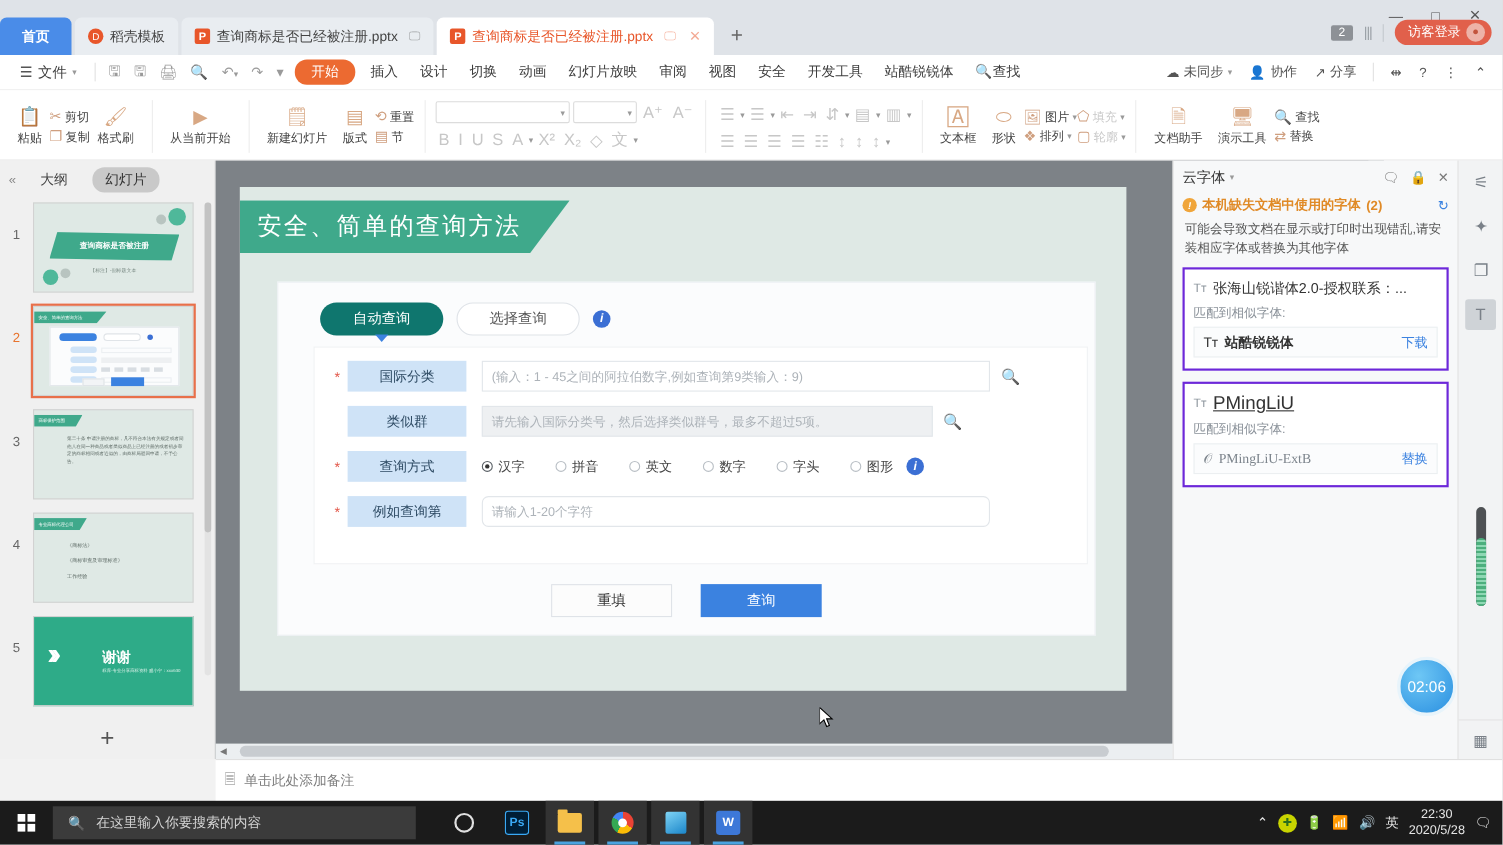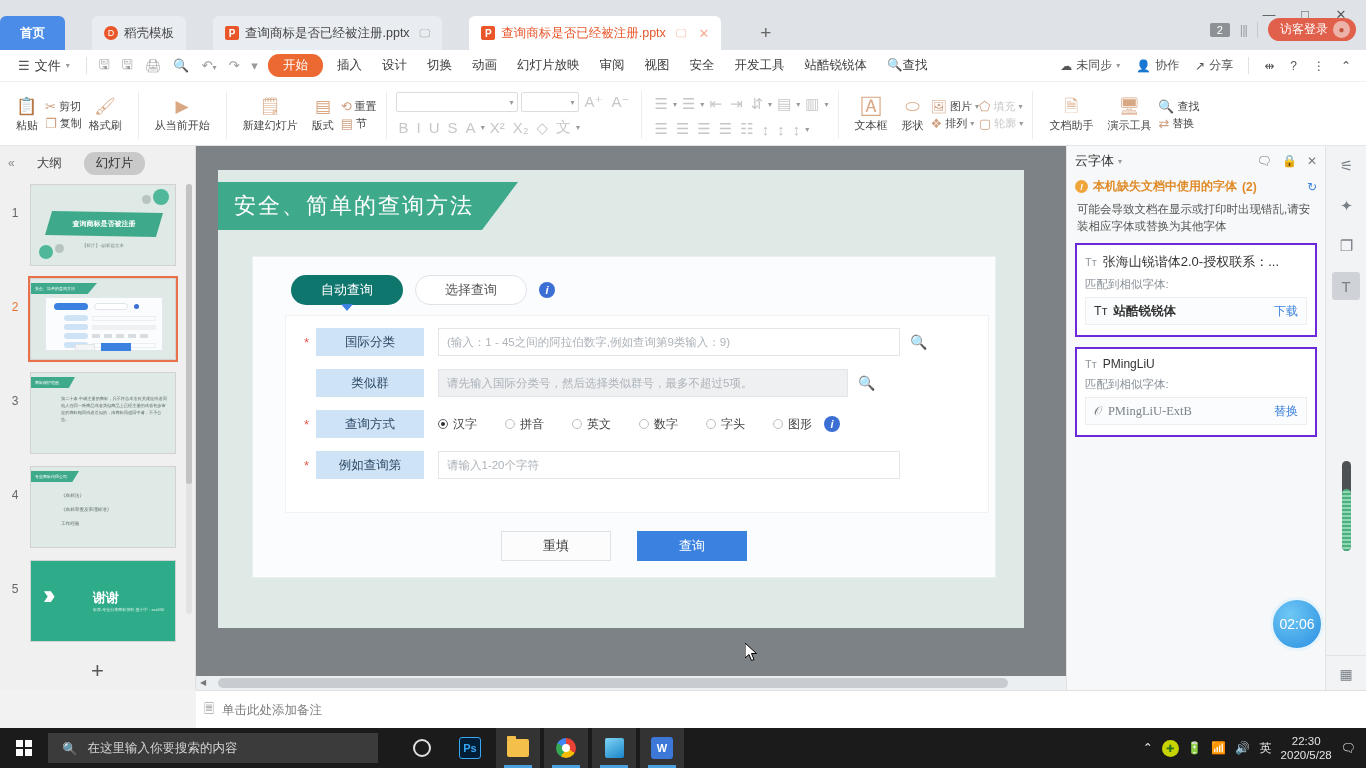--- a/index.html
+++ b/index.html
@@ -9,21 +9,21 @@
     overflow: hidden;
     background: #f2f2f2;
   }
   .app { position: relative; width: 1366px; height: 768px; }
 
   
   .titlebar {
     position: absolute; left: 0; top: 0; width: 1366px; height: 50px;
     background: #dfe3e8;
   }
-  .tabstrip { position: absolute; left: 0; top: 16px; height: 34px; display: flex; align-items: flex-end; gap: 24px; }
+  .tabstrip { position: absolute; left: 0; top: 16px; height: 34px; display: flex; align-items: flex-end; }
   .tab {
     height: 34px; display: flex; align-items: center; gap: 6px;
     padding: 0 12px; font-size: 12.5px; color: #444;
     border-radius: 6px 6px 0 0; background: #e9edf1; margin-right: 3px;
     white-space: nowrap; position: relative;
   }
   .tab.home { background: #4a8ce8; color:#fff; padding: 0 20px; font-weight:600; }
   .tab.active { background: #fff; color: #e8562a; }
   .tab .ppt-ico {
     width: 14px; height: 14px; border-radius: 2px; background: #e8562a;
@@ -685,21 +685,21 @@
                 <i class="rdot"></i>
                 <span>图形</span>
               </span>
               <span class="info-dot" style="margin-left:-16px;">i</span>
             </span>
           </div>
 
           <div class="frow" style="top:135px;">
             <span class="req">*</span>
             <span class="flabel">例如查询第</span>
-            <span class="finput" style="width:462px;">请输入1-20个字符</span>
+            <span class="finput" style="width:462px;border-radius:6px;">请输入1-20个字符</span>
           </div>
         </div>
 
         <div class="btnrow">
           <div class="sbtn reset">重填</div>
           <div class="sbtn query">查询</div>
         </div>
       </div>
     </div>
 
@@ -746,21 +746,21 @@
       <div class="fc-sub">
         <span class="tf">Tᴛ</span>
         <span style="font-weight:bold;">站酷锐锐体</span>
         <span class="act">下载</span>
       </div>
     </div>
 
     <div class="fontcard">
       <div class="fc-name">
         <span class="tf">Tᴛ</span>
-        <span style="font-size:12px;">PMingLiU</span>
+        <span style="font-size:17px;text-decoration:underline;">PMingLiU</span>
       </div>
       <div class="fc-match">匹配到相似字体:</div>
       <div class="fc-sub ital">
         <span class="tf">𝒪</span>
         <span>PMingLiU-ExtB</span>
         <span class="act">替换</span>
       </div>
     </div>
 
   </div>

